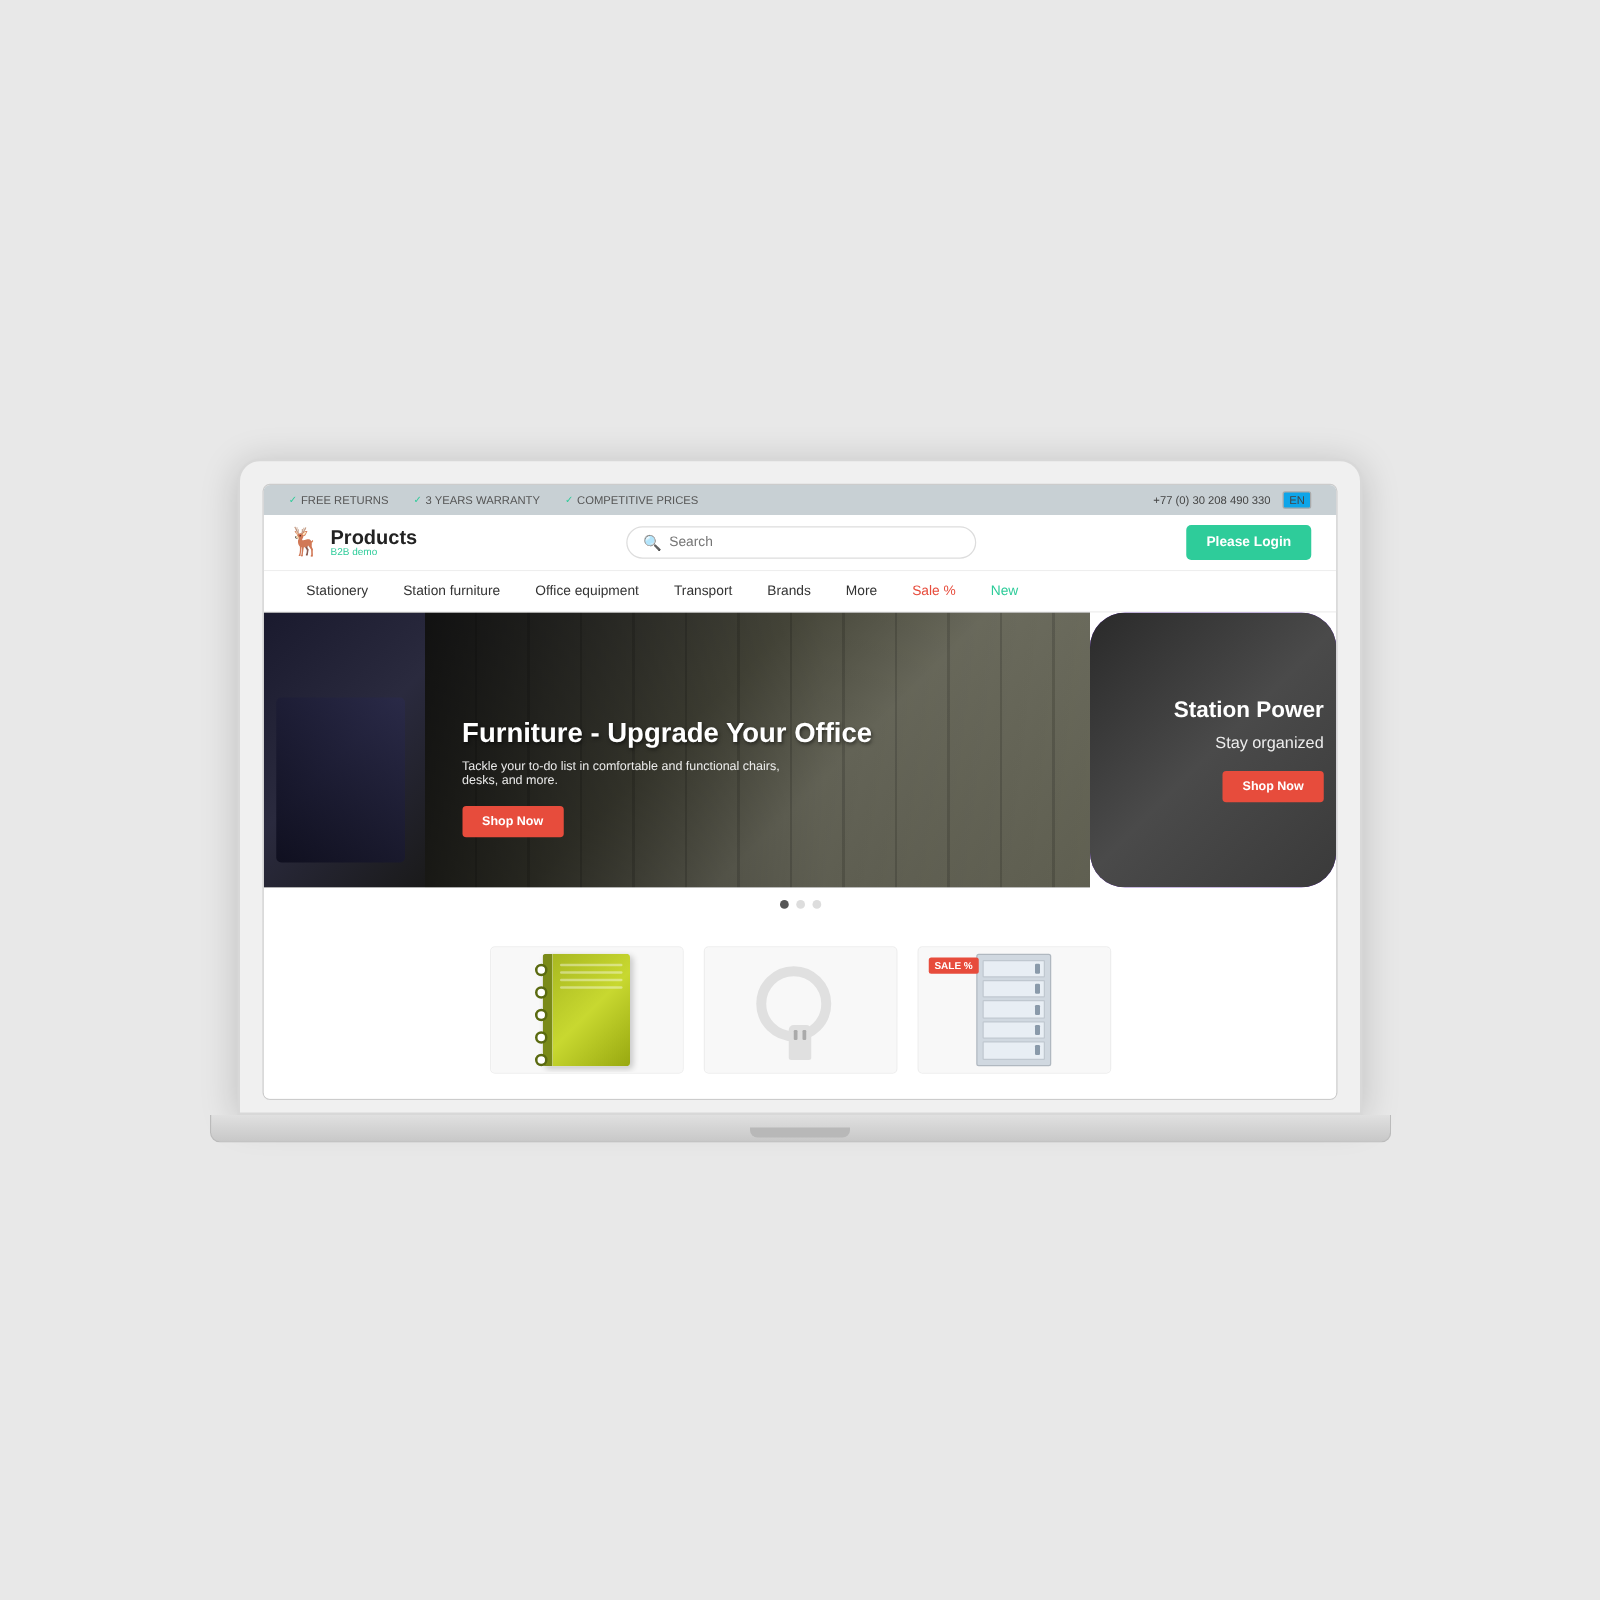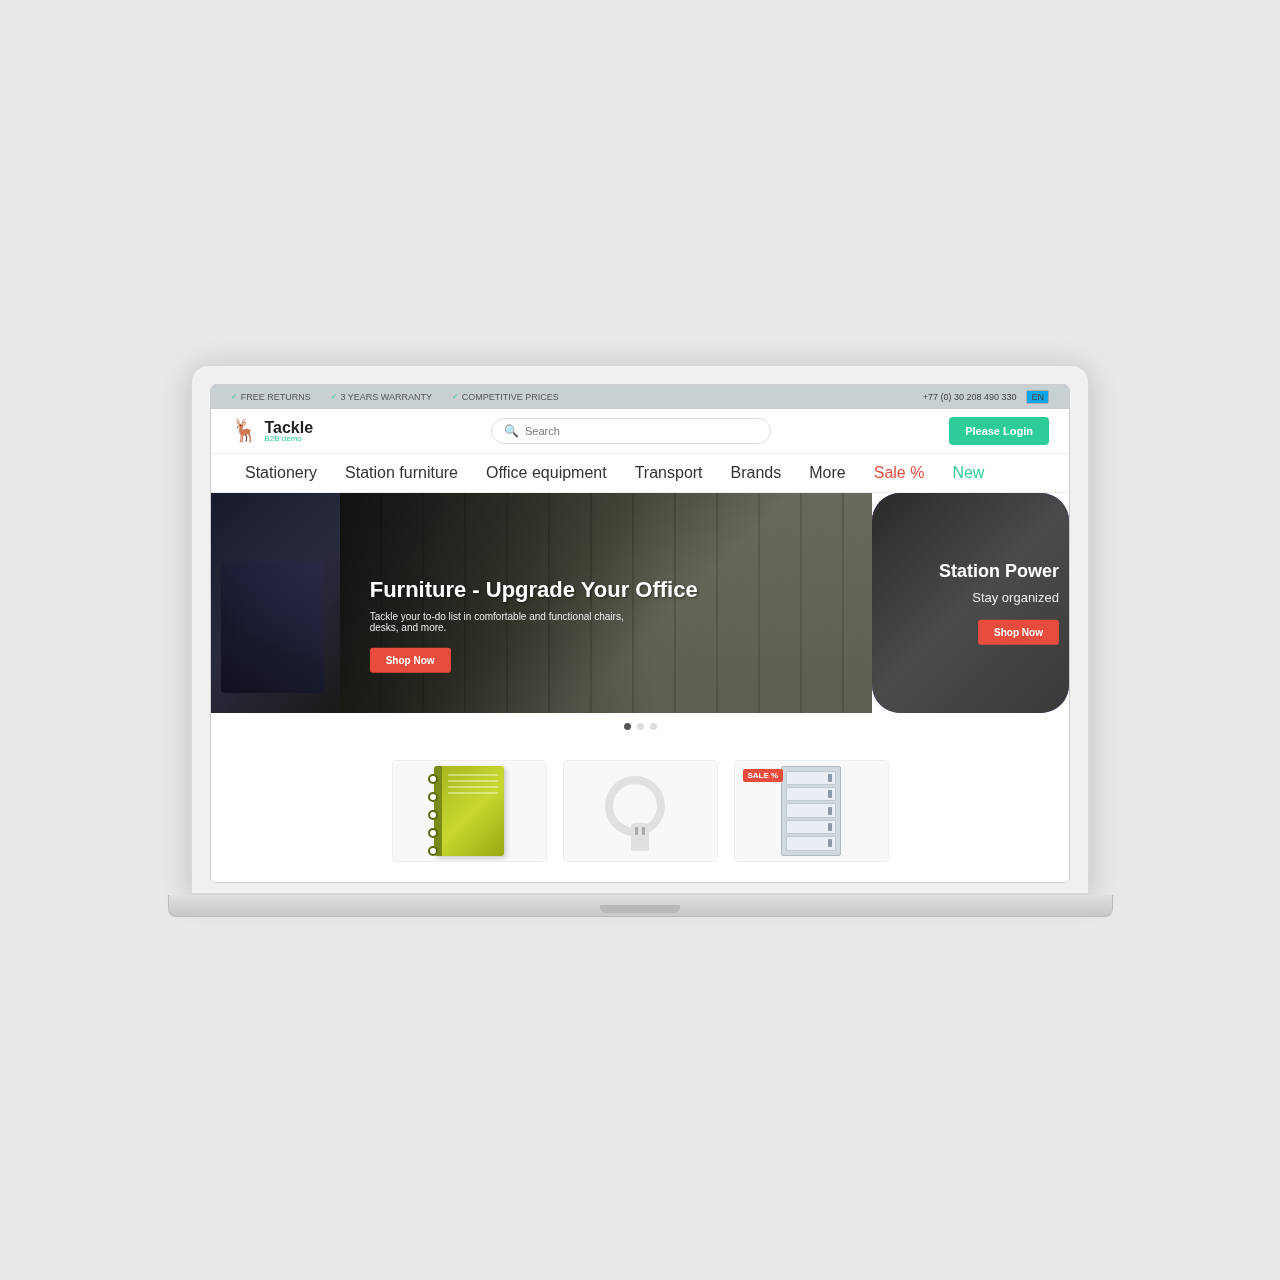--- a/index.html
+++ b/index.html
@@ -161,21 +161,21 @@
     .nav {
       background: #fff;
       border-bottom: 1px solid #eee;
       padding: 0 20px;
       display: flex;
       align-items: center;
       gap: 0;
     }
     .nav-item {
       padding: 10px 14px;
-      font-size: 16px;
+      font-size: 11px;
       color: #333;
       cursor: pointer;
       white-space: nowrap;
     }
     .nav-item.sale {
       color: #e74c3c;
     }
     .nav-item.new {
       color: #2ecc9a;
     }
@@ -506,21 +506,21 @@
         <div class="top-bar-right">
           <span class="phone-number">+77 (0) 30 208 490 330</span>
           <span class="lang-btn">EN</span>
         </div>
       </div>
 
       <div class="header">
         <div class="logo">
           <span class="logo-icon">🦌</span>
           <div>
-            <span class="logo-text">Tackle</span>
+            <span class="logo-text">Products</span>
             <span class="logo-subtitle">B2B demo</span>
           </div>
         </div>
         <div class="search-bar">
           <span class="search-icon-wrap">🔍</span>
           <input type="text" placeholder="Search" style="">
         </div>
         <button class="login-btn">Please Login</button>
       </div>
 

